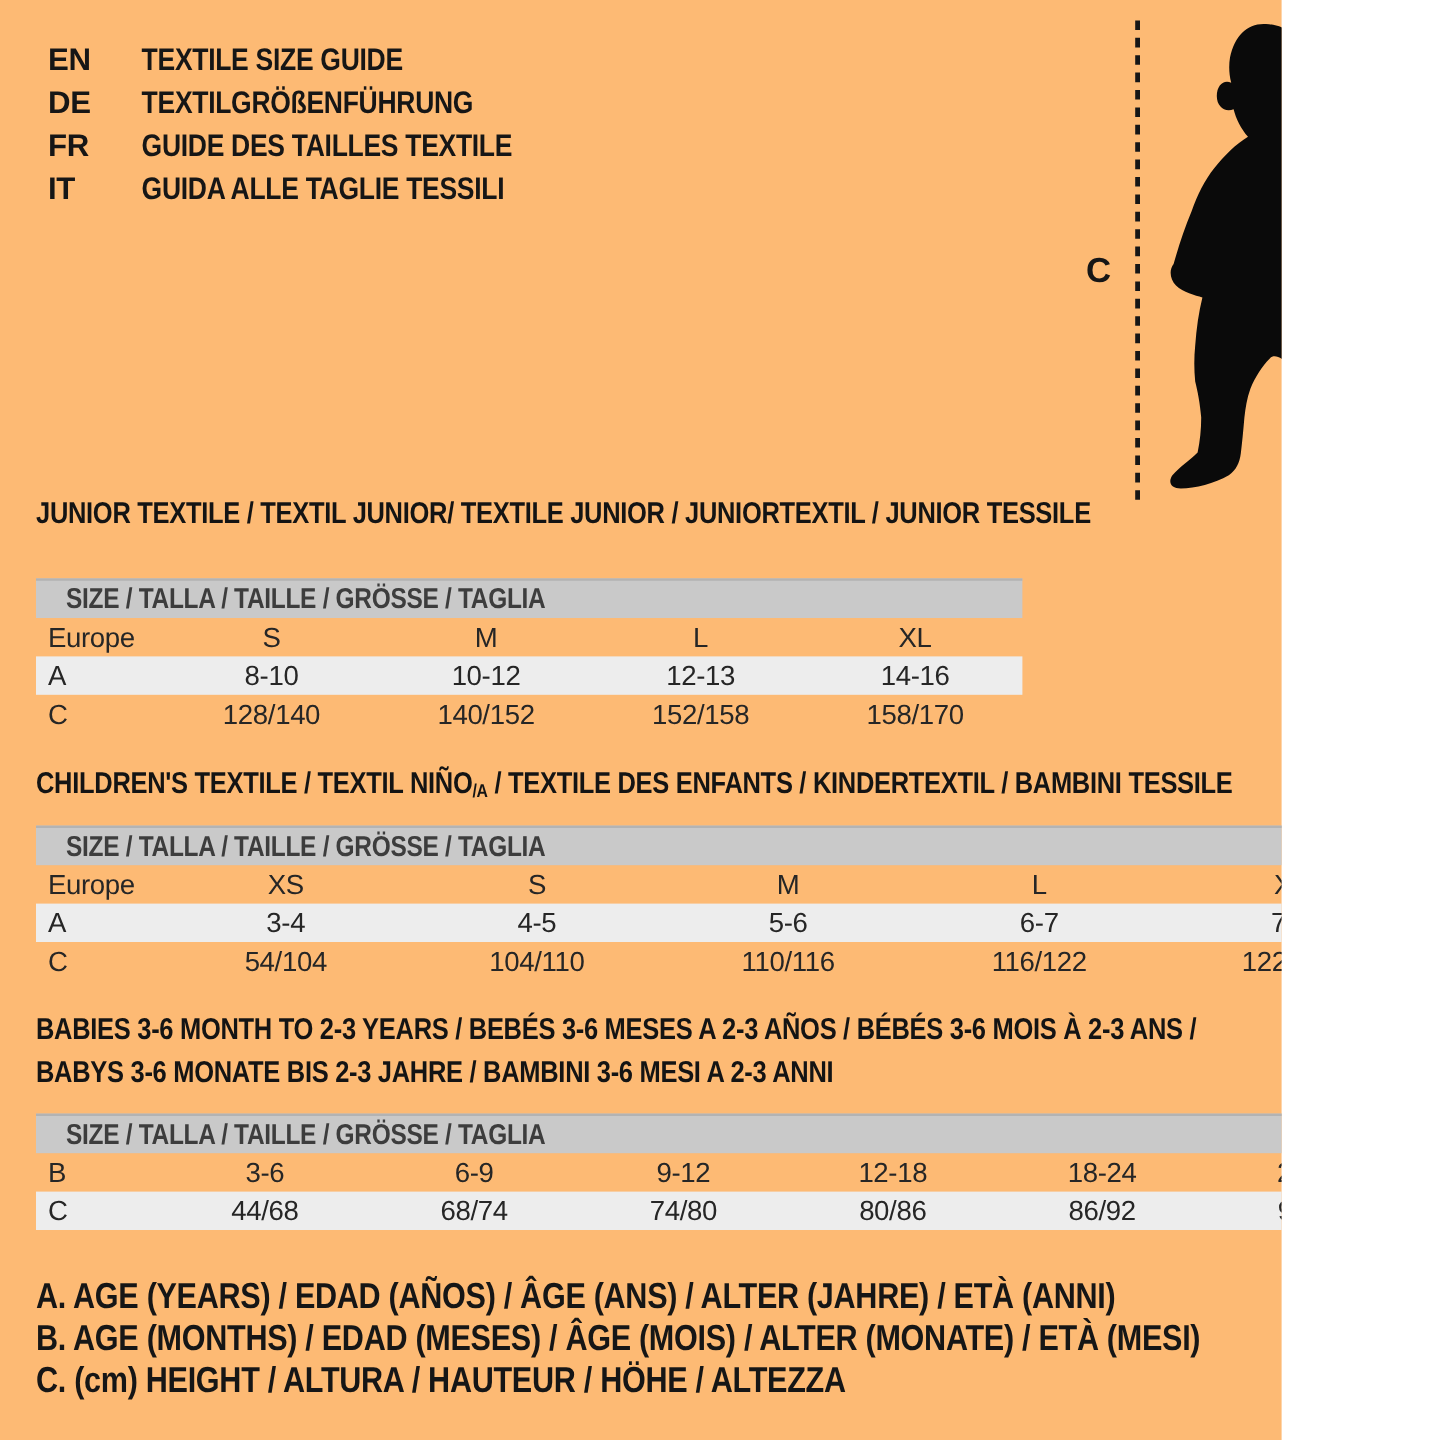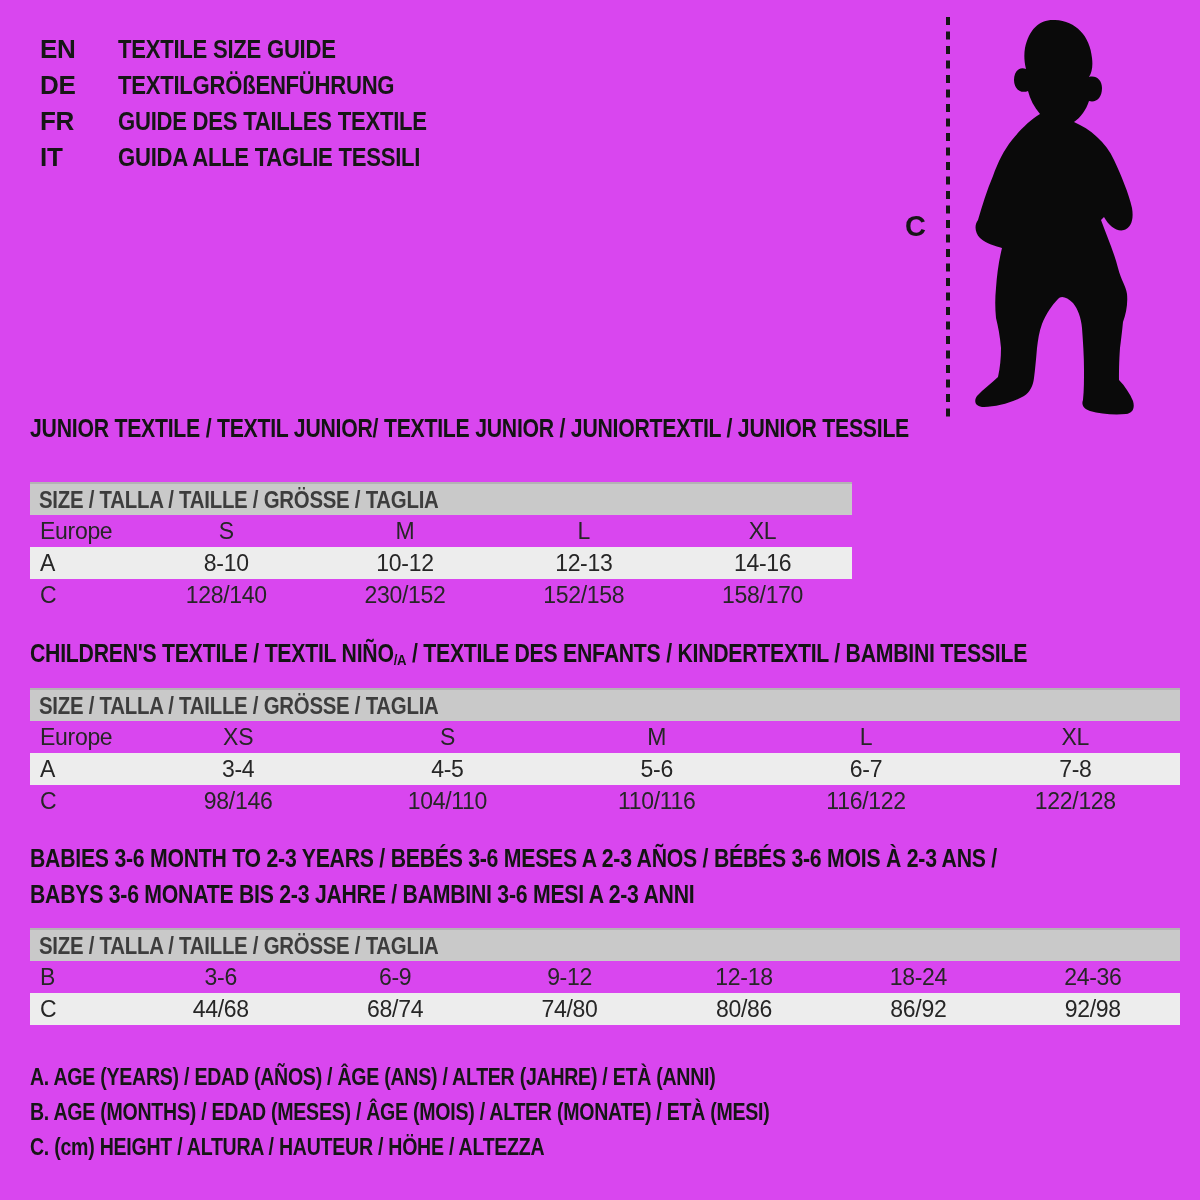--- a/index.html
+++ b/index.html
@@ -1,17 +1,17 @@
 <!DOCTYPE html>
 <html><head>
 <meta charset="utf-8">
 <style>
   html,body{margin:0;padding:0;background:#ffffff;}
   .page{
-    position:relative;width:1200px;height:1200px;background:#d946ef;
+    position:relative;width:1068px;height:1200px;background:#fdba74;
     font-family:"Liberation Sans",sans-serif;color:#1f1f1f;overflow:hidden;
     letter-spacing:-0.3px;
   }
   
   .cx{display:inline-block;transform:scaleX(0.85);transform-origin:0 50%;white-space:nowrap;}
 
   
   .lang-list{position:absolute;left:40px;top:31px;}
   .lang-row{display:flex;height:36px;align-items:center;font-weight:700;font-size:26px;color:#161616;}
   .lang-code{width:78px;flex:0 0 78px;}
@@ -29,31 +29,31 @@
   #babies-title .title-line{display:block;height:36px;}
   .sub{font-size:0.62em;position:relative;top:0.22em;}
 
   
   .tbl{position:absolute;left:30px;}
   #junior-tbl{top:482px;width:822px;}
   #children-tbl{top:688px;width:1150px;}
   #babies-tbl{top:928px;width:1150px;}
   .tbl-header{
     height:33px;background:#c9c9c9;border-top:2px solid #b3b3b3;
-    display:flex;align-items:center;padding-left:9px;box-sizing:border-box;
+    display:flex;align-items:center;padding-left:25px;box-sizing:border-box;
     font-size:24px;font-weight:700;color:#3d3d3d;
   }
   .tbl-row{display:flex;height:32px;align-items:center;font-size:23px;font-weight:400;color:#262626;}
   .stripe{background:#ededed;}
   .cell{flex:1;text-align:center;}
   .c-label{flex:0 0 13%;text-align:left;padding-left:10px;box-sizing:border-box;}
   #children-tbl .c-label,#babies-tbl .c-label{flex:0 0 9%;}
 
   
-  .legend{position:absolute;left:30px;top:1064px;font-size:23px;font-weight:700;color:#161616;}
+  .legend{position:absolute;left:30px;top:1064px;font-size:30px;font-weight:700;color:#161616;}
   .legend-line{display:block;height:35px;}
 </style>
 </head>
 <body>
 
 <div class="page">
 
   <div class="lang-list">
     <div class="lang-row">
       <span class="lang-code">EN</span>
@@ -145,21 +145,21 @@
     <div class="tbl-row stripe">
       <span class="cell c-label">A</span>
       <span class="cell">8-10</span>
       <span class="cell">10-12</span>
       <span class="cell">12-13</span>
       <span class="cell">14-16</span>
     </div>
     <div class="tbl-row">
       <span class="cell c-label">C</span>
       <span class="cell">128/140</span>
-      <span class="cell">230/152</span>
+      <span class="cell">140/152</span>
       <span class="cell">152/158</span>
       <span class="cell">158/170</span>
     </div>
   </div>
 
   <div class="section-title" id="children-title">
     <span class="cx"><span>CHILDREN'S TEXTILE / TEXTIL NIÑO</span><span class="sub">/A</span><span> / TEXTILE DES ENFANTS / KINDERTEXTIL / BAMBINI TESSILE</span></span>
   </div>
   <div class="tbl" id="children-tbl">
     <div class="tbl-header">
@@ -176,21 +176,21 @@
     <div class="tbl-row stripe">
       <span class="cell c-label">A</span>
       <span class="cell">3-4</span>
       <span class="cell">4-5</span>
       <span class="cell">5-6</span>
       <span class="cell">6-7</span>
       <span class="cell">7-8</span>
     </div>
     <div class="tbl-row">
       <span class="cell c-label">C</span>
-      <span class="cell">98/146</span>
+      <span class="cell">54/104</span>
       <span class="cell">104/110</span>
       <span class="cell">110/116</span>
       <span class="cell">116/122</span>
       <span class="cell">122/128</span>
     </div>
   </div>
 
   <div class="section-title" id="babies-title">
     <span class="title-line"><span class="cx">BABIES 3-6 MONTH TO 2-3 YEARS / BEBÉS 3-6 MESES A 2-3 AÑOS / BÉBÉS 3-6 MOIS À 2-3 ANS /</span></span>
     <span class="title-line"><span class="cx">BABYS 3-6 MONATE BIS 2-3 JAHRE / BAMBINI 3-6 MESI A 2-3 ANNI</span></span>

